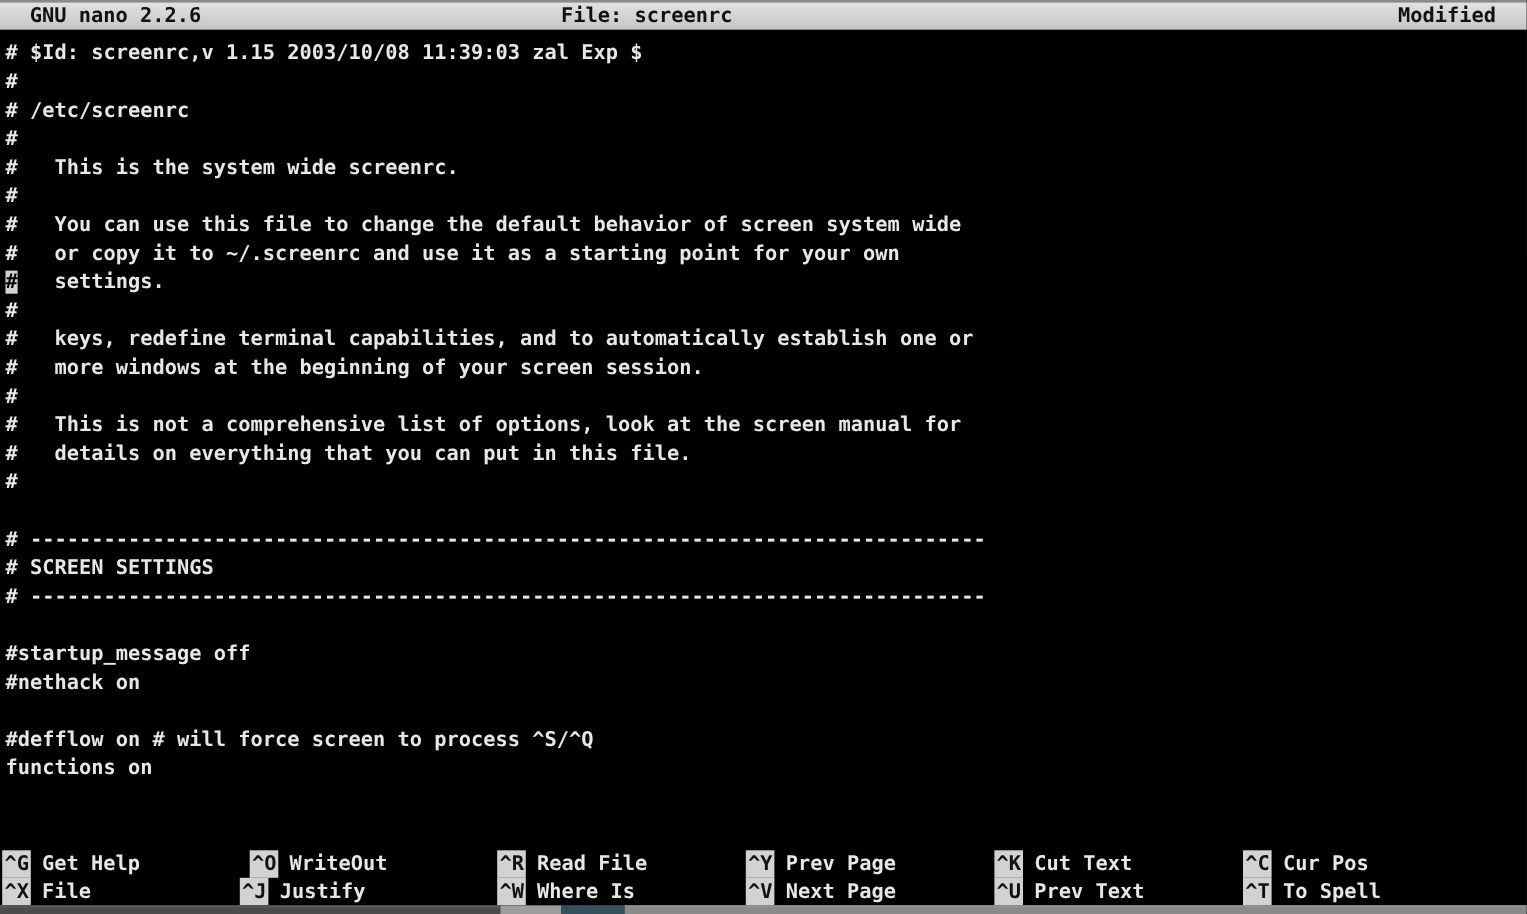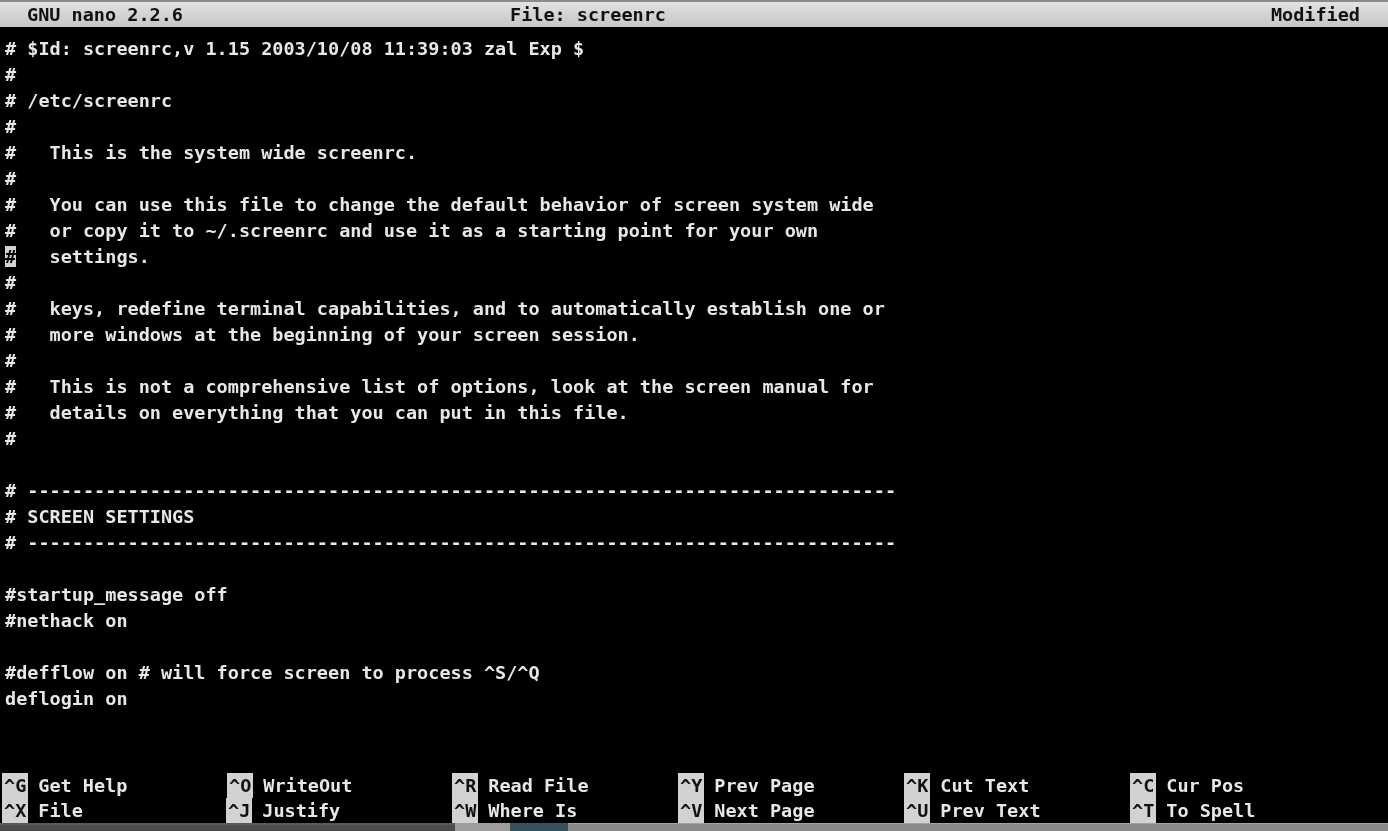--- a/index.html
+++ b/index.html
@@ -120,35 +120,35 @@
       <div class="line">#</div>
       <div class="line"></div>
       <div class="line"># ------------------------------------------------------------------------------</div>
       <div class="line"># SCREEN SETTINGS</div>
       <div class="line"># ------------------------------------------------------------------------------</div>
       <div class="line"></div>
       <div class="line">#startup_message off</div>
       <div class="line">#nethack on</div>
       <div class="line"></div>
       <div class="line">#defflow on # will force screen to process ^S/^Q</div>
-      <div class="line">deflogin on</div>
+      <div class="line">functions on</div>
     </div>
 
   <div class="shortcutbar" id="shortcuts">
       <div class="sc-row">
         <span class="sc-group" style="left: 2px;"><span class="sc-cap">^G</span><span class="sc-label">Get Help</span></span>
         <span class="sc-group" style="left: 227px;"><span class="sc-cap">^O</span><span class="sc-label">WriteOut</span></span>
         <span class="sc-group" style="left: 452px;"><span class="sc-cap">^R</span><span class="sc-label">Read File</span></span>
         <span class="sc-group" style="left: 678px;"><span class="sc-cap">^Y</span><span class="sc-label">Prev Page</span></span>
         <span class="sc-group" style="left: 904px;"><span class="sc-cap">^K</span><span class="sc-label">Cut Text</span></span>
         <span class="sc-group" style="left: 1130px;"><span class="sc-cap">^C</span><span class="sc-label">Cur Pos</span></span>
       </div>
       <div class="sc-row">
         <span class="sc-group" style="left: 2px;"><span class="sc-cap">^X</span><span class="sc-label">File</span></span>
-        <span class="sc-group" style="left: 226px;"><span class="sc-cap">^J</span><span class="sc-label">Justify</span></span>
+        <span class="sc-group" style="left: 218px;"><span class="sc-cap">^J</span><span class="sc-label">Justify</span></span>
         <span class="sc-group" style="left: 452px;"><span class="sc-cap">^W</span><span class="sc-label">Where Is</span></span>
         <span class="sc-group" style="left: 678px;"><span class="sc-cap">^V</span><span class="sc-label">Next Page</span></span>
         <span class="sc-group" style="left: 904px;"><span class="sc-cap">^U</span><span class="sc-label">Prev Text</span></span>
         <span class="sc-group" style="left: 1130px;"><span class="sc-cap">^T</span><span class="sc-label">To Spell</span></span>
       </div>
     </div>
 
   <div class="bottom-strip">
     <div class="seg seg-a"></div>
     <div class="seg seg-lt"></div>

